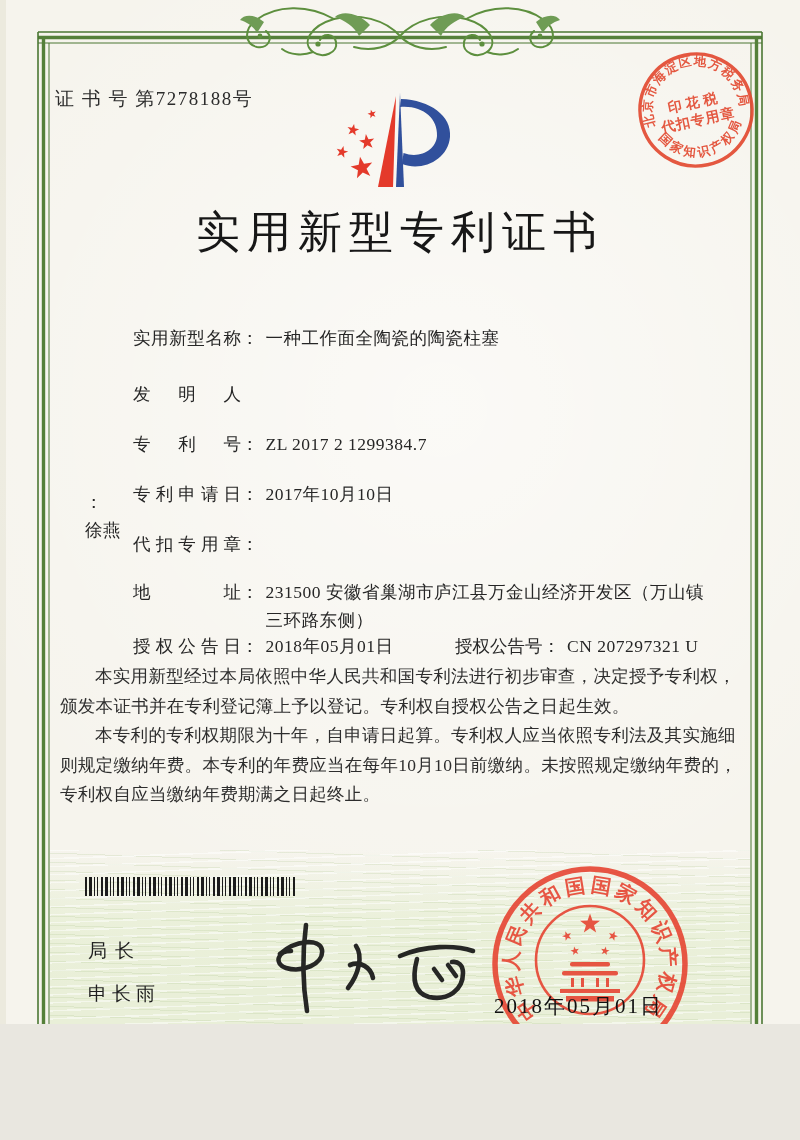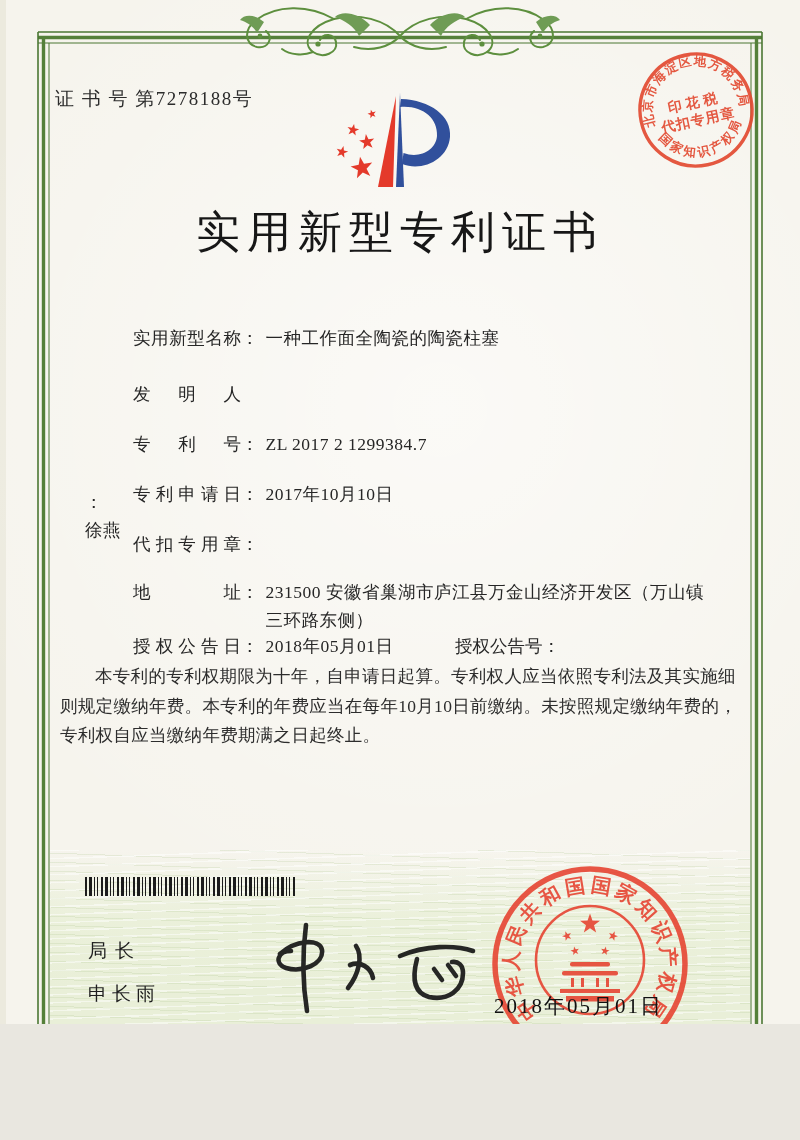--- a/index.html
+++ b/index.html
@@ -152,23 +152,25 @@
       <span class="addrvalue">231500 安徽省巢湖市庐江县万金山经济开发区（万山镇三环路东侧）</span>
   </div>
   <div class="abs frow" style="top:632px;">
     <span class="flabel">授权公告日</span>
       <span class="fcolon">：</span>
       <span class="fvalue">2018年05月01日</span>
   </div>
   <div class="abs frow2" style="top:632px;">
     <span>授权公告号</span>
       <span class="fcolon">：</span>
+      <span class="fvalue">CN 207297321 U</span>
   </div>
 
   <div class="abs body-paras">
+    <p>本实用新型经过本局依照中华人民共和国专利法进行初步审查，决定授予专利权，颁发本证书并在专利登记簿上予以登记。专利权自授权公告之日起生效。</p>
     <p>本专利的专利权期限为十年，自申请日起算。专利权人应当依照专利法及其实施细则规定缴纳年费。本专利的年费应当在每年10月10日前缴纳。未按照规定缴纳年费的，专利权自应当缴纳年费期满之日起终止。</p>
   </div>
 
   <div class="abs barcode"></div>
 
   <div class="abs director-title">局长</div>
   <div class="abs director-name">申长雨</div>
 
   <svg class="abs" style="left:250px;top:918px;" width="250" height="100" viewBox="0 0 250 100">
     <g stroke="#161616" stroke-width="4.6" fill="none" stroke-linecap="round" stroke-linejoin="round" opacity="0.92">

